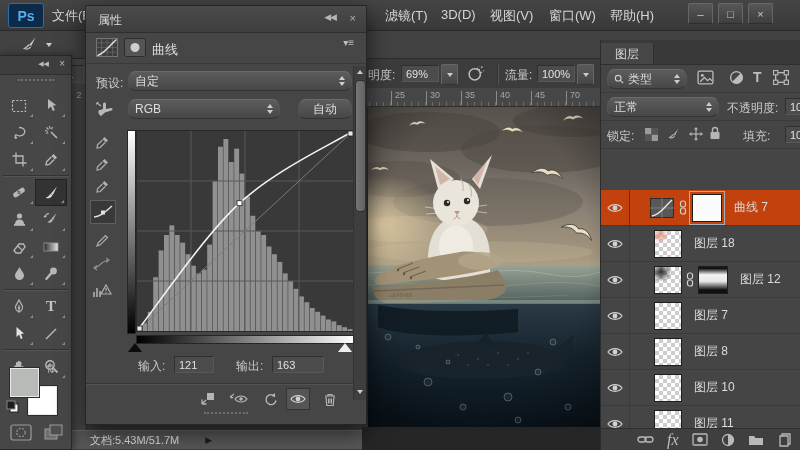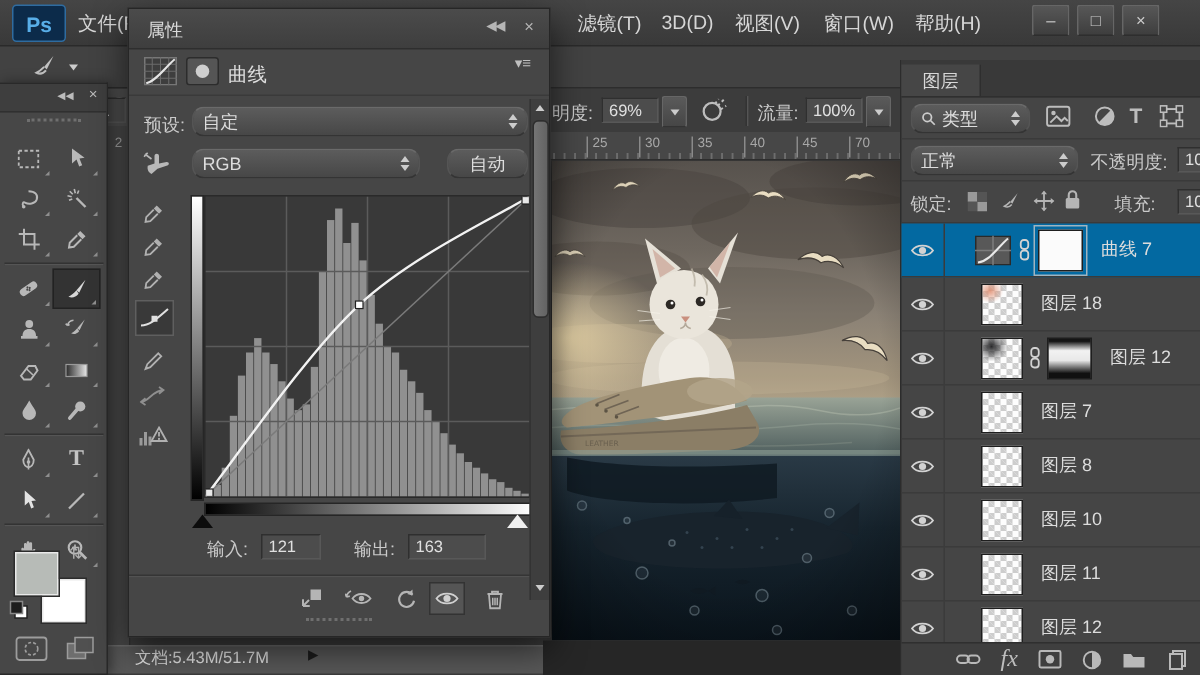--- a/index.html
+++ b/index.html
@@ -38,33 +38,33 @@
   .qbtn{position:absolute;width:26px;height:20px;display:flex;align-items:center;justify-content:center;}
   
   .doctab-sliver{position:absolute;left:72px;top:58px;width:14px;height:26px;background:#4e4e4e;border-bottom:1px solid #2d2d2d;color:#cfcfcf;font-size:10px;text-align:center;line-height:24px;z-index:1;}
   .vruler{position:absolute;left:72px;top:84px;width:14px;height:346px;background:#474747;border-right:1px solid #303030;color:#9f9f9f;font-size:9px;text-align:center;z-index:1;}
   .hruler{position:absolute;left:365px;top:88px;width:235px;height:18px;background:#474747;border-bottom:1px solid #2e2e2e;z-index:1;
     background-image:repeating-linear-gradient(to right,transparent 0 6px,#6d6d6d 6px 7px);background-size:7px 4px;background-position:5px 14px;background-repeat:repeat-x;}
   .rtick{position:absolute;top:2px;color:#a8a8a8;font-size:9px;text-align:center;}
   .rtick::before{content:"";position:absolute;left:-4px;top:1px;width:1px;height:14px;background:#8a8a8a;}
   .artwork{position:absolute;left:368px;top:107px;z-index:0;box-shadow:0 0 10px rgba(0,0,0,.6);}
   .pasteboard{position:absolute;left:362px;top:427px;width:238px;height:23px;background:#262626;}
-  .statusbar{position:absolute;left:72px;top:430px;width:290px;height:18px;background:#585858;border-top:1px solid #6b6b6b;z-index:1;display:flex;align-items:flex-start;}
+  .statusbar{position:absolute;left:72px;top:430px;width:290px;height:18px;background:#585858;border-top:1px solid #6b6b6b;z-index:1;display:flex;align-items:center;}
   .statusbar .txt{margin-left:18px;color:#e2e2e2;font-size:11px;}
   .statusbar .arrow{margin-left:26px;color:#1c1c1c;font-size:9px;}
   
   .dock{position:absolute;left:600px;top:40px;width:200px;height:410px;background:#454545;border-left:1px solid #2c2c2c;z-index:2;box-sizing:border-box;}
   .dock-tabbar{height:24px;background:#393939;border-bottom:1px solid #2f2f2f;display:flex;}
   .dock-tab{margin-top:3px;padding:3px 14px 0 14px;background:#464646;border-right:1px solid #2e2e2e;color:#d8d8d8;font-size:12px;}
   .filterrow{position:relative;height:27px;border-bottom:1px solid #3a3a3a;}
   .iconbtn{display:flex;align-items:center;justify-content:center;color:#bdbdbd;}
   .blendrow,.lockrow{position:relative;height:27px;border-bottom:1px solid #3a3a3a;}
   .layerlist{position:relative;}
   .lrow{position:relative;height:35px;border-bottom:1px solid #3b3b3b;display:flex;align-items:center;}
-  .lrow.sel{background:#0369a1;}
+  .lrow.sel{background:#c2410c;margin-top:41px;}
   .eyecell{width:28px;height:100%;border-right:1px solid #3b3b3b;display:flex;align-items:center;justify-content:center;flex:none;}
   .checker{background-color:#fdfdfd;background-image:linear-gradient(45deg,#cdcdcd 25%,transparent 25%,transparent 75%,#cdcdcd 75%),linear-gradient(45deg,#cdcdcd 25%,transparent 25%,transparent 75%,#cdcdcd 75%);background-size:8px 8px;background-position:0 0,4px 4px;border:1px solid #1e1e1e;position:relative;overflow:hidden;}
   .lthumb{width:26px;height:26px;margin-left:24px;flex:none;}
   .lname{margin-left:12px;color:#dcdcdc;font-size:12px;white-space:nowrap;}
   .maskthumb{width:28px;height:26px;flex:none;border:1px solid #1e1e1e;}
   .dock-bottom{position:absolute;left:0;top:388px;width:100%;height:22px;background:#3f3f3f;border-top:1px solid #2f2f2f;display:flex;align-items:center;gap:13px;padding-left:36px;box-sizing:border-box;}
   
   .props{position:absolute;left:85px;top:5px;width:282px;height:420px;background:#464646;border:1px solid #262626;box-shadow:0 8px 22px rgba(0,0,0,.6);z-index:5;box-sizing:border-box;}
   .props-head{height:26px;background:linear-gradient(#4b4b4b,#3e3e3e);border-bottom:1px solid #2e2e2e;position:relative;}
   .props-tab{position:absolute;left:12px;top:6px;color:#dadada;font-size:12px;}

